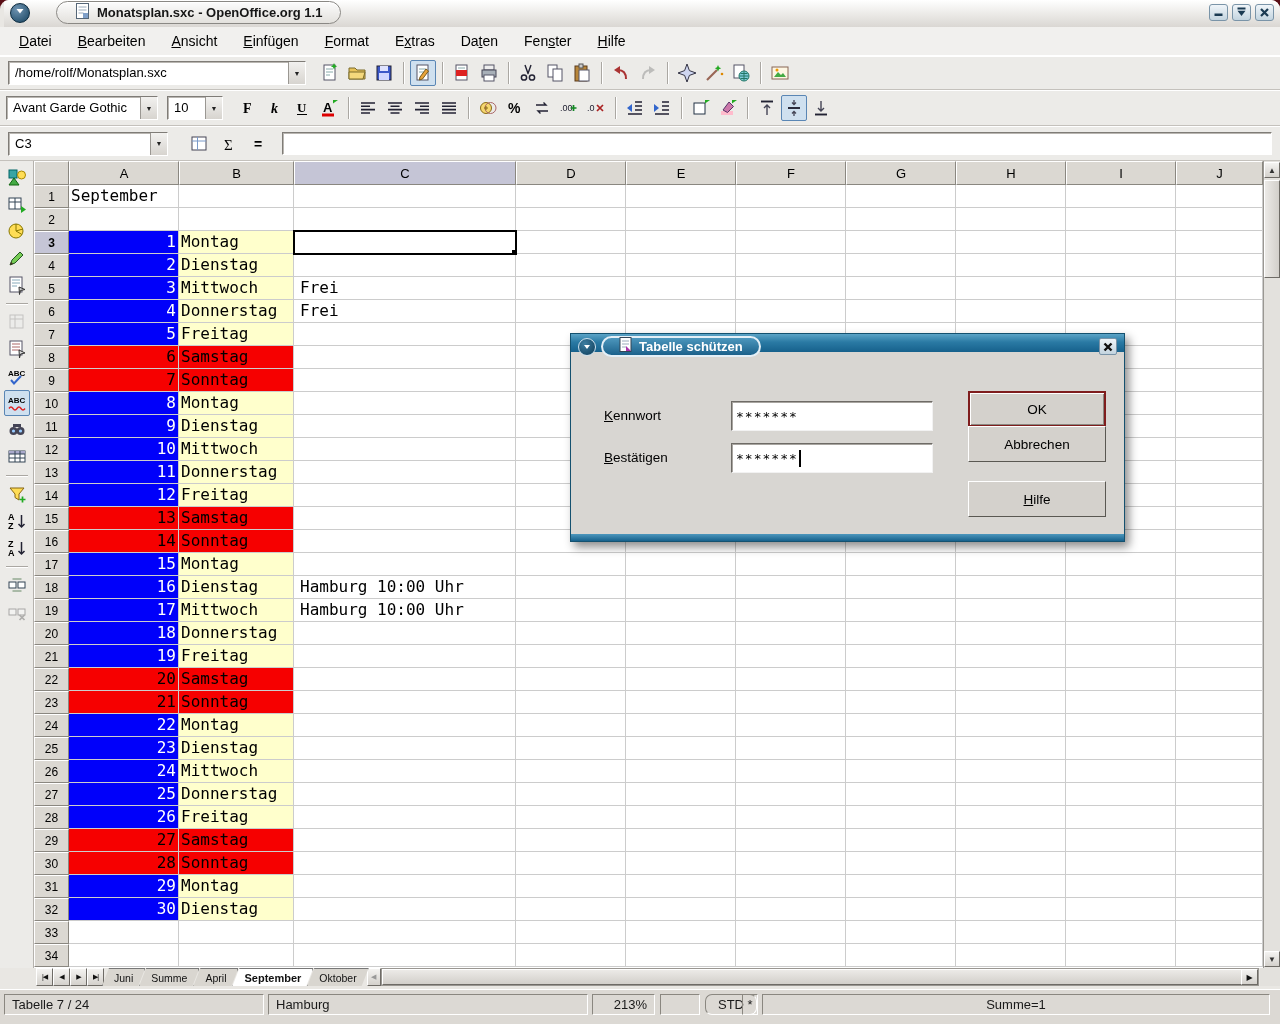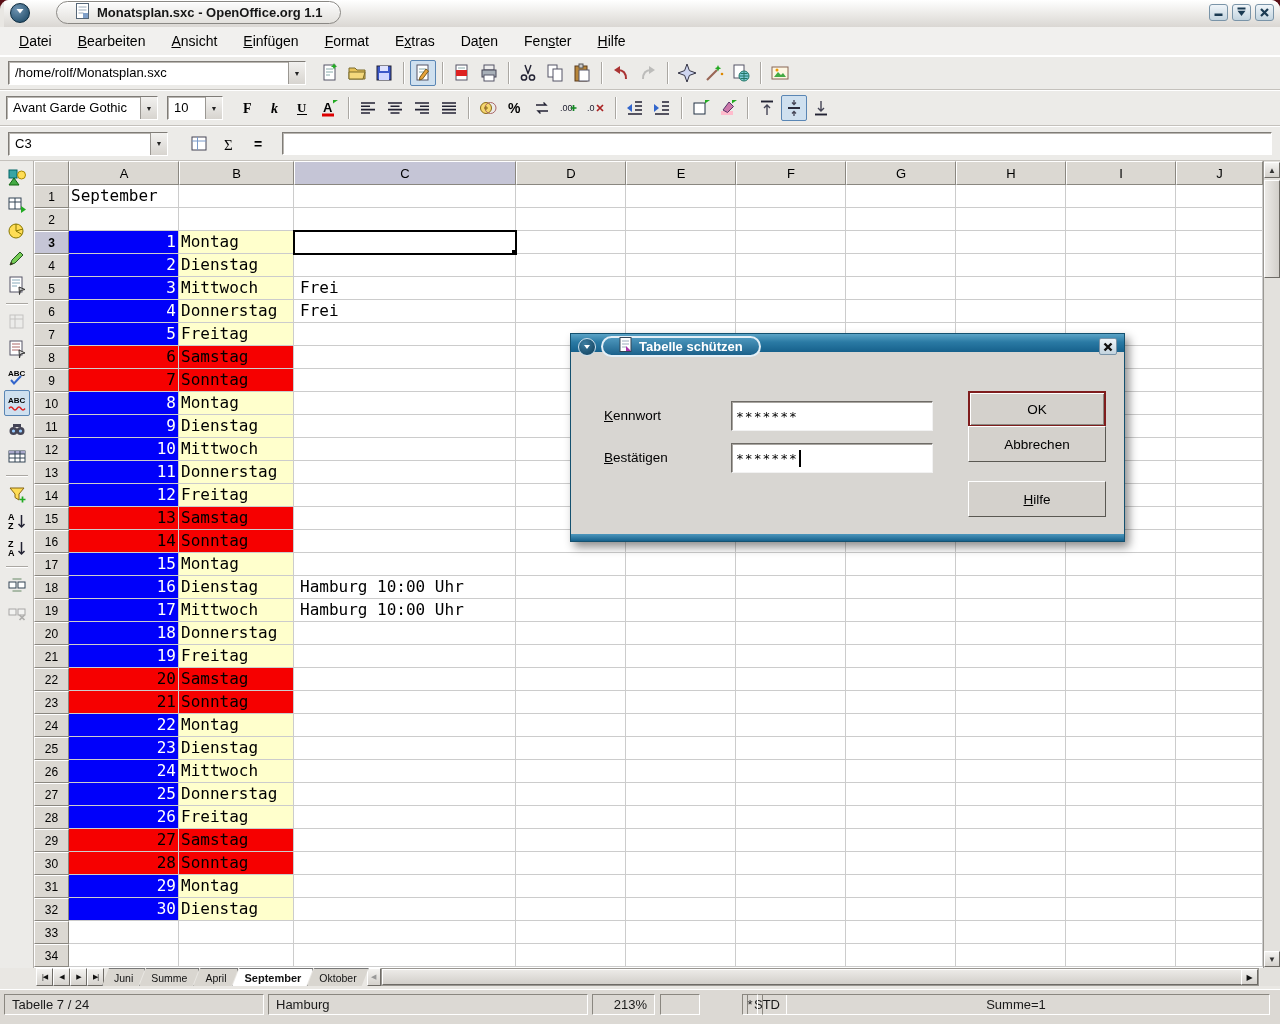--- a/index.html
+++ b/index.html
@@ -1181,21 +1181,21 @@
       <div class="hright">▶</div>
     </div>
     <div class="tabcorner"></div>
   </div>
 
   <div class="statusbar" id="statusbar">
       <div class="sfield" style="left: 4px; width: 260px; justify-content: flex-start;">Tabelle 7 / 24</div>
       <div class="sfield" style="left: 268px; width: 320px; justify-content: flex-start;">Hamburg</div>
       <div class="sfield" style="left: 592px; width: 63px; justify-content: flex-end;">213%</div>
       <div class="sfield" style="left: 660px; width: 40px; justify-content: flex-start;"></div>
-      <div class="sfield" style="left: 747px; width: 40px; justify-content: center;">STD</div>
+      <div class="sfield" style="left: 705px; width: 52px; justify-content: center; border-radius: 7px;">STD</div>
       <div class="sfield" style="left: 742px; width: 15px; justify-content: center;">*</div>
       <div class="sfield" style="left: 762px; width: 508px; justify-content: center;">Summe=1</div>
     </div>
 
   <div class="dialog">
     <div class="dlg-title">
       <div class="dlg-circle">
         <svg width="12" height="12" viewBox="0 0 12 12">
             <path d="M3 4l3 4 3-4z" fill="#fff"></path>
           </svg>

